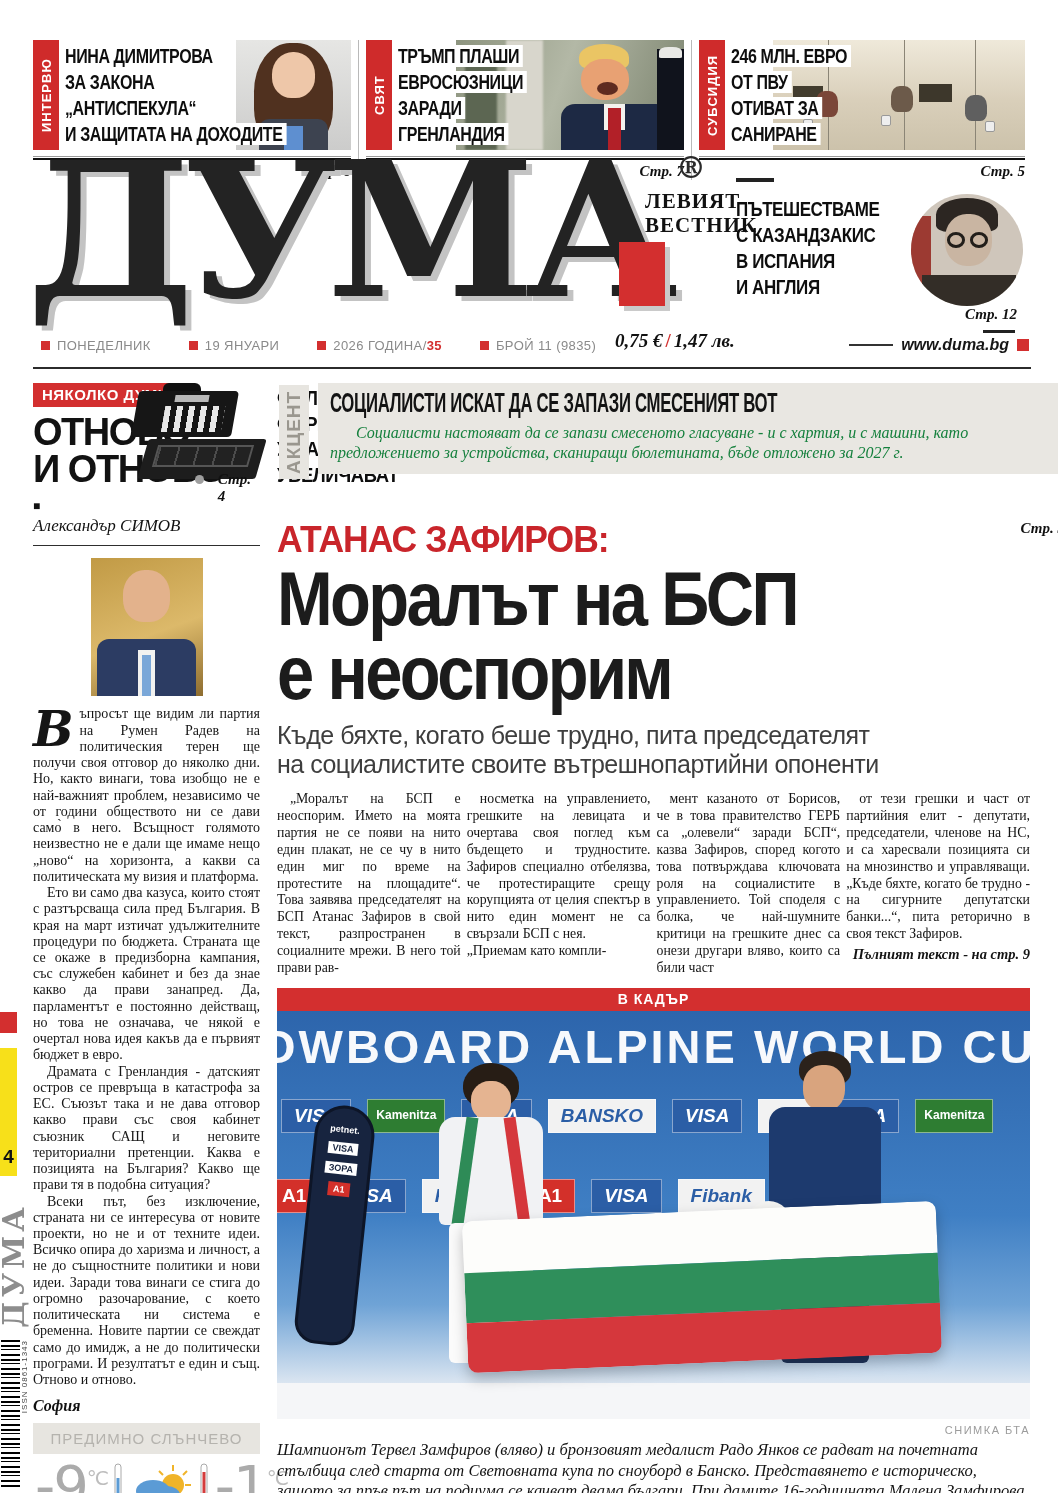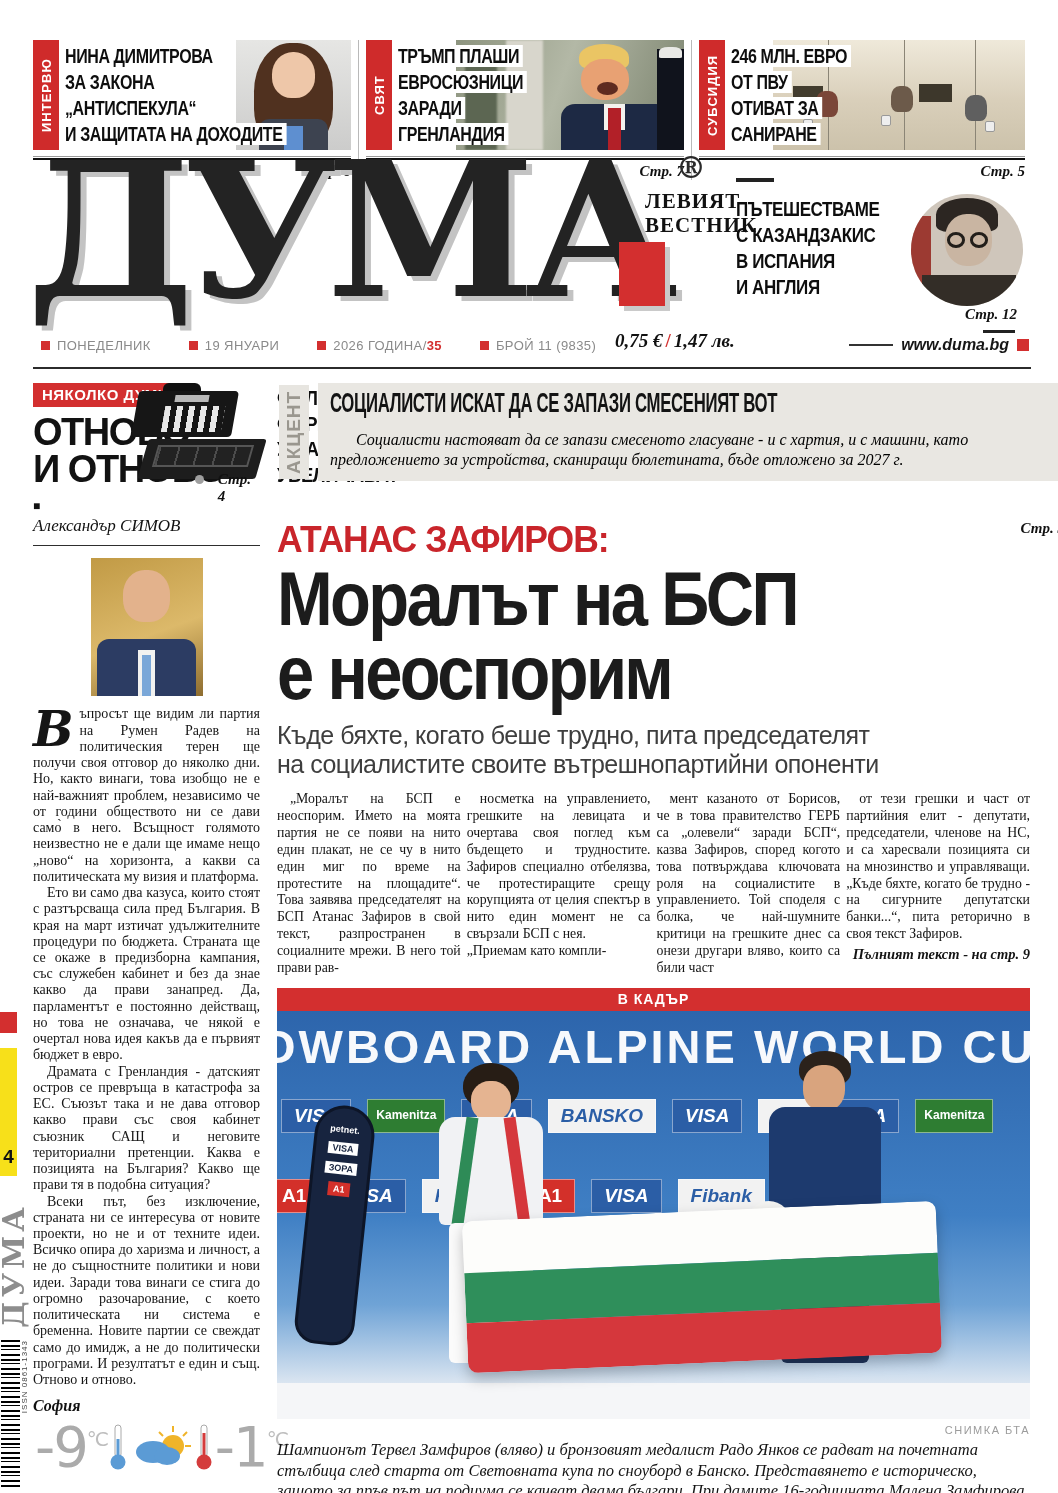--- a/index.html
+++ b/index.html
@@ -139,21 +139,21 @@
                background:repeating-linear-gradient(90deg,#4c4c4c 0 2px,#222 2px 19px); border:2px solid #555; }
   .reg-lock { position:absolute; left:66px; top:92px; width:9px; height:9px; background:#9f9f9f; border-radius:50%; }
   .biz-page { position:absolute; right:26px; bottom:8px; font:bold italic 15px "Liberation Serif", serif; }
   .accent-tag { width:30px; height:94px; margin:2px 9px 0 2px; background:#e7e5e0; color:#9a978f;
                 writing-mode:vertical-rl; transform:rotate(180deg); display:flex; align-items:center; justify-content:center;
                 font:bold 19px "Liberation Sans", sans-serif; letter-spacing:1px; }
   .accent-box { position:relative; flex:1; }
   .accent-inner { background:#e9e7e2; padding:7px 12px 10px; }
   .accent-headline { font:bold 27px/1.02 "Liberation Sans", sans-serif; letter-spacing:-0.5px; color:#131313;
                      transform:scaleX(0.62); transform-origin:left top; width:725px; white-space:nowrap; }
-  .accent-text { margin-top:12px; font:italic 16px/1.3 "Liberation Serif", serif; color:#000000; text-indent:26px; }
+  .accent-text { margin-top:5px; font:italic 16px/1.3 "Liberation Serif", serif; color:#15803d; text-indent:26px; }
   .accent-page { position:absolute; right:2px; bottom:-24px; font:bold italic 15px "Liberation Serif", serif; }
 
   .kicker { margin-top:8px; font:bold 37px/1 "Liberation Sans", sans-serif; color:#c9252b; letter-spacing:-1px;
             transform:scaleX(0.96); transform-origin:left top; }
   .headline { margin-top:4px; font:bold 76px/0.97 "Liberation Sans", sans-serif; color:#1c1c1c; letter-spacing:-3px;
               transform:scaleX(0.88); transform-origin:left top; white-space:pre-line; width:113%; }
   .subhead { margin-top:12px; font:25px/1.16 "Liberation Sans", sans-serif; color:#3e3e3e; letter-spacing:-0.5px; white-space:pre-line; }
 
   .cols { display:flex; gap:6px; margin-top:12px; min-height:160px; }
   .col { flex:1; font:13.8px/1.22 "Liberation Serif", serif; text-align:justify; color:#141414; white-space:pre-line; text-indent:13px; }
@@ -349,20 +349,21 @@
       <div class="s-shirt"></div>
       <div class="s-tie"></div>
     </div>
     <div class="op-text">
       <p class="first"><span class="dropcap">В</span><span>ъпросът ще видим ли партия на Румен Радев на политическия терен ще получи своя отговор до няколко дни. Но, както винаги, това изобщо не е най-важният проблем, независимо че от години обществото ни се дави само̀ в него. Всъщност голямото неизвестно не е дали ще имаме нещо „ново“ на хоризонта, а какви са политическата му визия и платформа.</span></p>
       <p>Ето ви само два казуса, които стоят с разтърсваща сила пред България. В края на март изтичат удължителните процедури по бюджета. Страната ще се окаже в предизборна кампания, със служебен кабинет и без да знае какво да прави занапред. Да, парламентът е постоянно действащ, но това не означава, че някой е очертал нова идея какъв да е първият бюджет в евро.</p>
       <p>Драмата с Гренландия - датският остров се превръща в катастрофа за ЕС. Съюзът така и не дава отговор какво прави със своя кабинет съюзник САЩ и неговите териториални претенции. Каква е позицията на България? Какво ще прави тя в подобна ситуация?</p>
       <p>Всеки път, без изключение, страната ни се интересува от новите проекти, но не и от техните идеи. Всичко опира до харизма и личност, а не до същностните политики и нови идеи. Заради това винаги се стига до огромно разочарование, с което политическата ни система е бременна. Новите партии се свеждат само до имидж, а не до политически програми. И резултатът е един и същ. Отново и отново.</p>
     </div>
     <div class="city">София</div>
+    <div class="cond-bar">ПРЕДИМНО СЛЪНЧЕВО</div>
     <div class="weather-row">
       <div class="temp"><span>-9</span><sup>°C</sup></div>
       <svg class="wicon" width="22" height="48" viewBox="0 0 22 48">
         <rect x="8" y="2" width="6" height="32" rx="3" fill="#fff" stroke="#aaa"></rect>
         <rect x="9.5" y="16" width="3" height="20" fill="#5b9bd5"></rect>
         <circle cx="11" cy="39" r="7.5" fill="#5b9bd5"></circle>
       </svg>
       <svg class="wicon" width="64" height="46" viewBox="0 0 64 46">
         <g stroke="#f0b429" stroke-width="2">
           <line x1="44" y1="2" x2="44" y2="8"></line>

